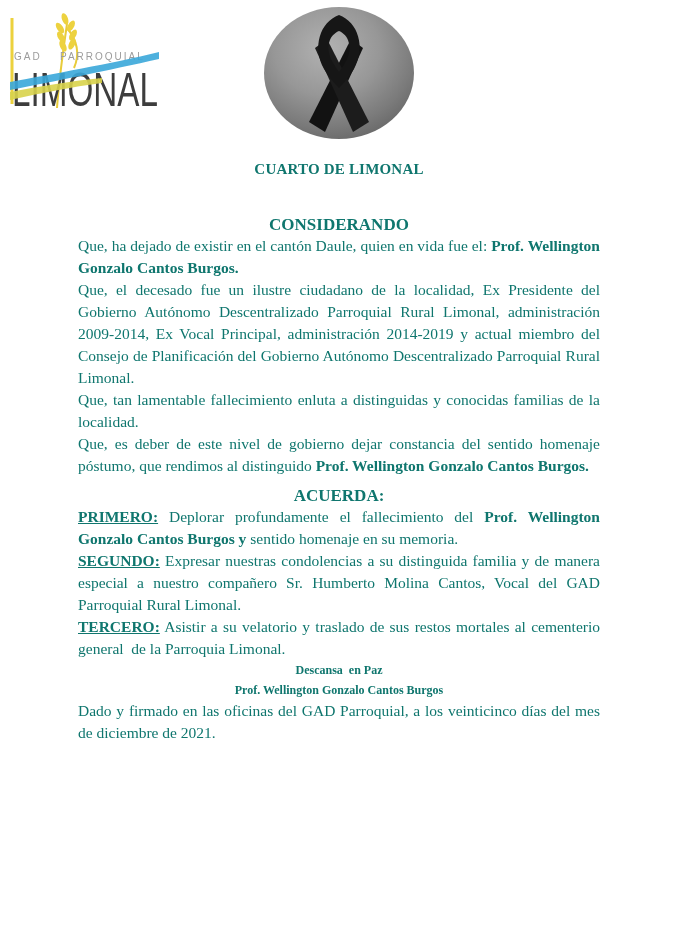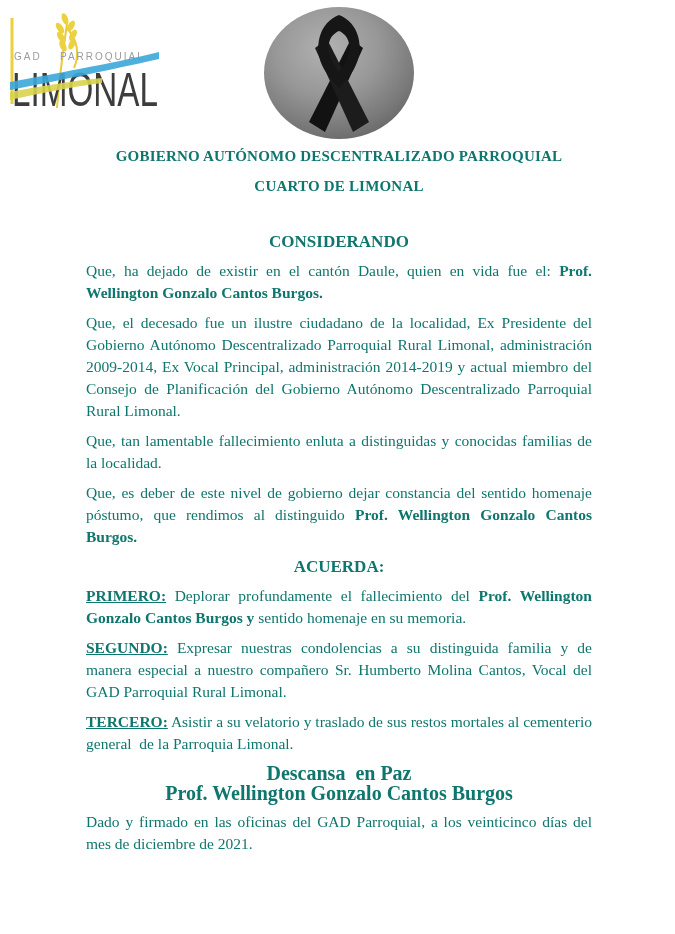--- a/index.html
+++ b/index.html
@@ -23,30 +23,30 @@
   .doc-title{
     text-align:center;font-weight:bold;font-size:15px;line-height:17px;
     letter-spacing:.2px;margin:0;
   }
   .doc-title.line2{margin-top:13px;}
   .section-heading{
     text-align:center;font-weight:bold;font-size:17px;line-height:20px;margin:0;
   }
   .h-considerando{margin-top:37px;}
   .h-acuerda{margin-top:9px;}
-  p.body-par{margin:8px;text-align:justify;font-family:Liberation Serif, serif;}
+  p.body-par{margin:0;text-align:justify;font-family:Liberation Serif, serif;}
   .mt-first{margin-top:13px;}
   .mt9{margin-top:9px;}
   .mt7{margin-top:7px;}
   .mt6{margin-top:6px;}
   .mt8{margin-top:8px;}
   .bold{font-weight:bold;}
   .item-label{font-weight:bold;text-decoration:underline;}
   .keepspace{white-space:pre-wrap;}
-  .center-bold{text-align:center;font-weight:bold;font-size:20px;line-height:20px;margin:0;}
+  .center-bold{text-align:center;font-weight:bold;font-size:12px;line-height:20px;margin:0;}
 </style>
 </head>
 <body>
 
 <div class="page">
 
   <div class="logo">
     <svg width="150" height="106" viewBox="0 0 150 106">
       <rect x="0.5" y="12" width="3" height="86" fill="#ecd13d"></rect>
 
@@ -82,21 +82,20 @@
       <ellipse cx="76" cy="68" rx="75" ry="66" fill="url(#ovalg)"></ellipse>
       <polygon points="88,34 100,43 62,127 46,117" fill="#121212"></polygon>
       <polygon points="64,34 52,43 90,127 106,117" fill="#1c1c1c"></polygon>
       <path fill-rule="evenodd" fill="#161616" d="M76,10 C57,17 49,42 61,64 C65,71 71,78 76,83 C81,78 87,71 91,64 C103,42 95,17 76,10 Z
            M76,26 C66,30 62,43 69,56 C71,60 73,63 76,67 C79,63 81,60 83,56 C90,43 86,30 76,26 Z"></path>
     </svg>
   </div>
 
   <div class="content">
 
-    <p class="doc-title">GOBIERNO AUTÓNOMO DESCENTRALIZADO PARROQUIAL</p>
     <p class="doc-title line2">CUARTO DE LIMONAL</p>
 
     <p class="section-heading h-considerando">CONSIDERANDO</p>
 
     <p class="body-par mt-first"><span>Que, ha dejado de existir en el cantón Daule, quien en vida fue el: </span><span class="bold">Prof. Wellington Gonzalo Cantos Burgos.</span></p>
 
     <p class="body-par mt9"><span>Que, el decesado fue un ilustre ciudadano de la localidad, Ex Presidente del Gobierno Autónomo Descentralizado Parroquial Rural Limonal, administración 2009-2014, Ex Vocal Principal, administración 2014-2019 y actual miembro del Consejo de Planificación del Gobierno Autónomo Descentralizado Parroquial Rural Limonal.</span></p>
 
     <p class="body-par mt7"><span>Que, tan lamentable fallecimiento enluta a distinguidas y conocidas familias de la localidad.</span></p>
 

